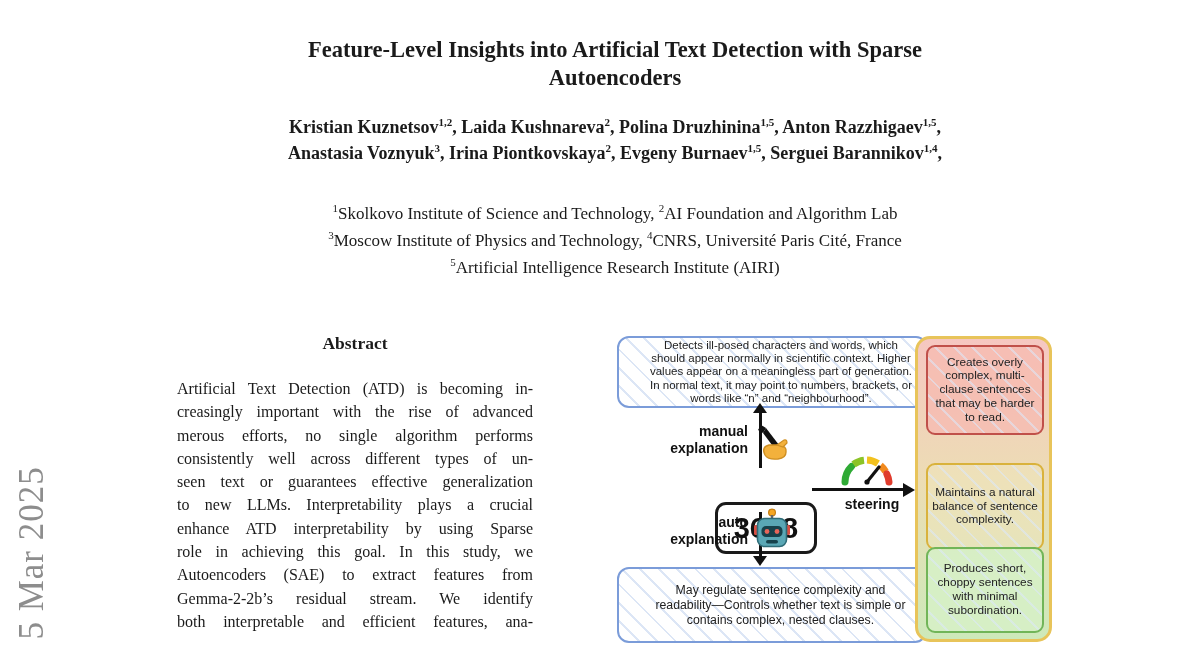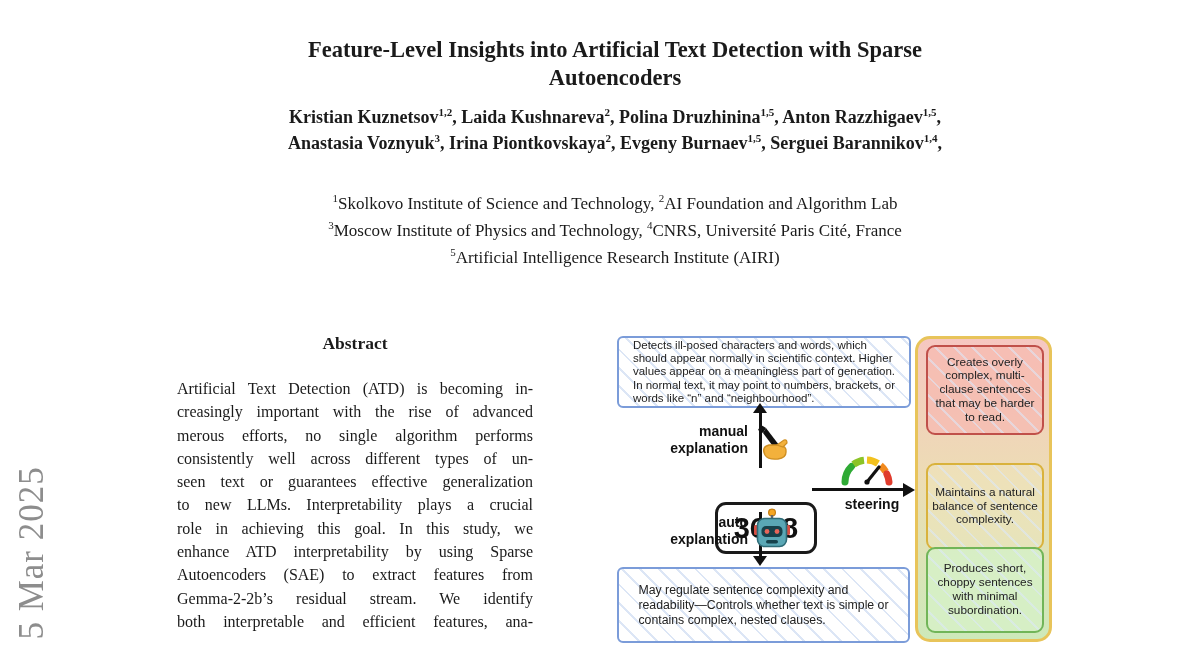--- a/index.html
+++ b/index.html
@@ -2,21 +2,21 @@
 <html><head>
 <meta charset="utf-8">
 <style>
   html,body{margin:0;padding:0;background:#ffffff;}
   #page{position:relative;width:1200px;height:648px;background:#ffffff;overflow:hidden;
         font-family:"Liberation Serif",serif;color:#1a1a1a;}
 
   
   .header{position:absolute;left:30px;top:0;width:1170px;text-align:center;}
   .title{margin-top:36px;font-weight:bold;font-size:22.5px;line-height:28px;}
-  .authors{margin-top:12px;font-weight:bold;font-size:18px;line-height:26px;}
+  .authors{margin-top:22px;font-weight:bold;font-size:18px;line-height:26px;}
   .affils{margin-top:34px;font-size:17px;line-height:27px;}
   sup{font-size:11px;line-height:0;}
 
   
   .watermark{position:absolute;left:12px;top:662px;transform-origin:0 0;
              transform:rotate(-90deg);font-size:35px;color:#8d8d8d;
              letter-spacing:1px;white-space:nowrap;}
 
   
   .abs-heading{position:absolute;left:177px;top:333px;width:356px;text-align:center;
@@ -26,22 +26,22 @@
             height:23.3px;overflow:hidden;white-space:nowrap;}
 
   
   .fig{font-family:"Liberation Sans",sans-serif;color:#222;}
   .ml{white-space:pre-line;}
   .hatch{background-image:repeating-linear-gradient(45deg,rgba(140,172,224,0.30) 0px,
          rgba(140,172,224,0.30) 2px,transparent 2px,transparent 13px);}
   .hatch-light{background-image:repeating-linear-gradient(45deg,rgba(220,232,250,0.55) 0px,
          rgba(220,232,250,0.55) 2px,transparent 2px,transparent 13px);}
 
-  .bluebox{position:absolute;border:2px solid #7b9cd9;border-radius:6px;background-color:#ffffff;
-           display:flex;align-items:center;justify-content:center;text-align:left;}
+  .bluebox{position:absolute;border:2px solid #7b9cd9;border-radius:12px;background-color:#ffffff;
+           display:flex;align-items:center;justify-content:center;text-align:center;padding-left:17px;}
   #top-blue{left:617px;top:336px;width:290px;height:68px;font-size:11.5px;line-height:13.3px;}
   #bottom-blue{left:617px;top:567px;width:289px;height:72px;font-size:12.3px;line-height:15px;}
 
   #feature-box{position:absolute;left:715px;top:466px;width:96px;height:46px;
                border:3px solid #1a1a1a;border-radius:11px;background:#fff;
                display:flex;align-items:center;justify-content:center;
                font-weight:bold;font-size:29px;color:#111;margin-top:36px;}
 
   .fig-label{position:absolute;font-weight:bold;font-size:14px;line-height:16.5px;
              text-align:right;color:#111;}
@@ -108,22 +108,22 @@
   </div>
 
   <div class="abs-heading">Abstract</div>
   <div class="abs-body">
     <div class="abs-line">Artificial Text Detection (ATD) is becoming in-</div>
     <div class="abs-line">creasingly important with the rise of advanced</div>
     <div class="abs-line">merous efforts, no single algorithm performs</div>
     <div class="abs-line">consistently well across different types of un-</div>
     <div class="abs-line">seen text or guarantees effective generalization</div>
     <div class="abs-line">to new LLMs. Interpretability plays a crucial</div>
+    <div class="abs-line">enhance ATD interpretability by using Sparse</div>
     <div class="abs-line">role in achieving this goal.  In this study, we</div>
-    <div class="abs-line">enhance ATD interpretability by using Sparse</div>
     <div class="abs-line">Autoencoders (SAE) to extract features from</div>
     <div class="abs-line">Gemma-2-2b’s residual stream.  We identify</div>
     <div class="abs-line">both interpretable and efficient features, ana-</div>
   </div>
 
   <div id="top-blue" class="bluebox hatch fig ml">Detects ill-posed characters and words, which
 should appear normally in scientific context. Higher
 values appear on a meaningless part of generation.
 In normal text, it may point to numbers, brackets, or
 words like “n” and “neighbourhood”.</div>

